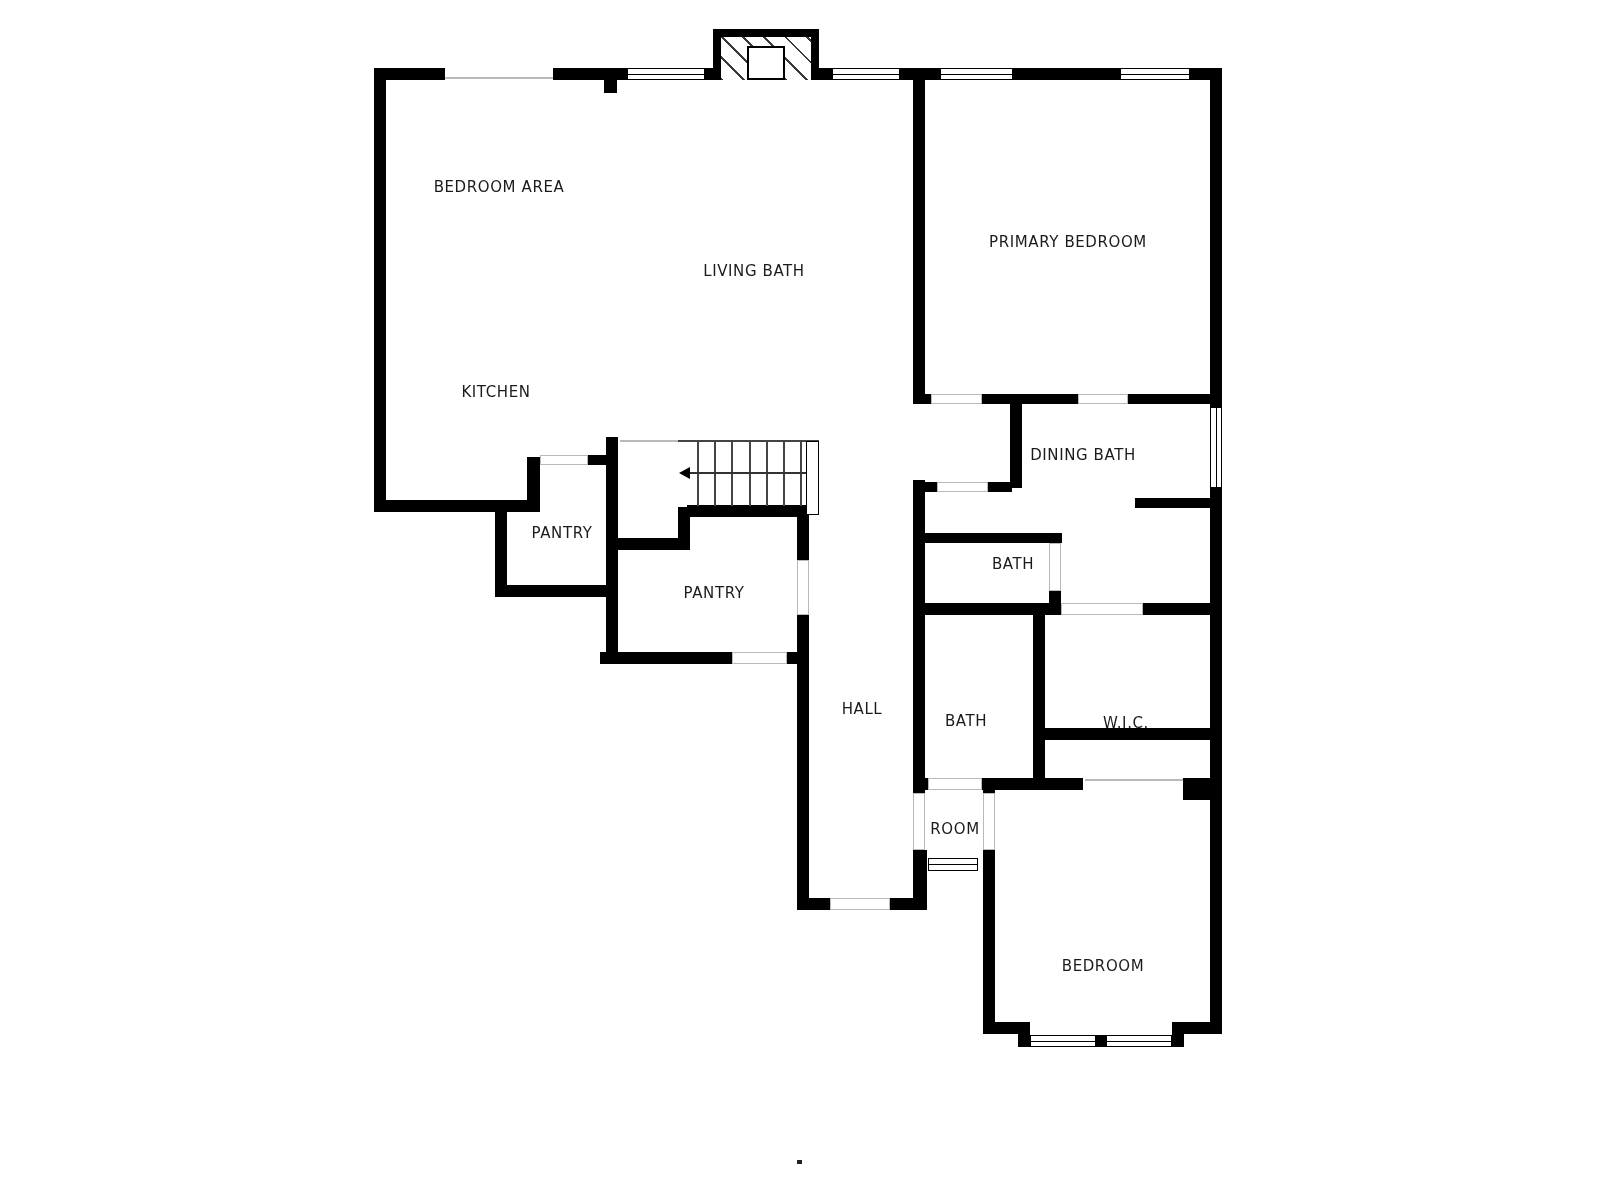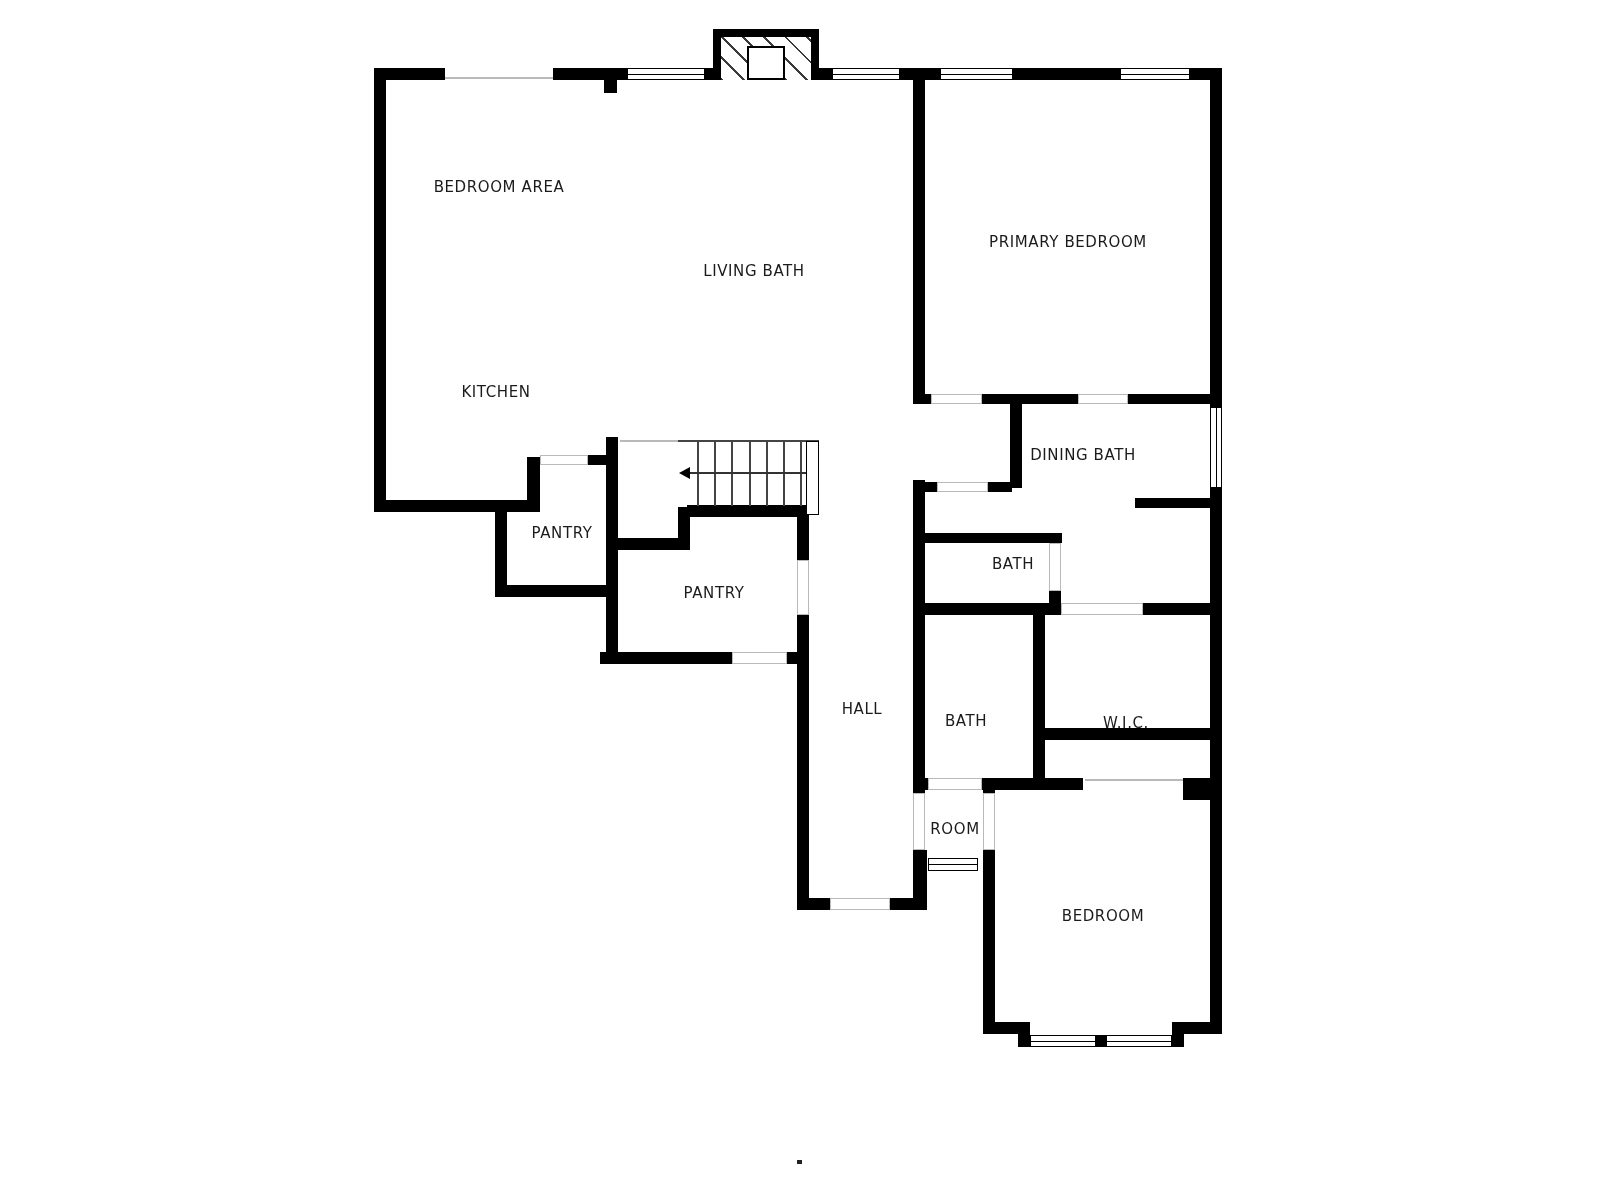--- a/index.html
+++ b/index.html
@@ -128,15 +128,15 @@
     <div class="room-label" style="left: 496px; top: 392px;">KITCHEN</div>
     <div class="room-label" style="left: 1068px; top: 242px;">PRIMARY BEDROOM</div>
     <div class="room-label" style="left: 1083px; top: 455px;">DINING BATH</div>
     <div class="room-label" style="left: 562px; top: 533px;">PANTRY</div>
     <div class="room-label" style="left: 714px; top: 593px;">PANTRY</div>
     <div class="room-label" style="left: 1013px; top: 564px;">BATH</div>
     <div class="room-label" style="left: 1126px; top: 675px; margin-top: 48px;">W.I.C.</div>
     <div class="room-label" style="left: 966px; top: 721px;">BATH</div>
     <div class="room-label" style="left: 862px; top: 709px;">HALL</div>
     <div class="room-label" style="left: 955px; top: 829px;">ROOM</div>
-    <div class="room-label" style="left: 1103px; top: 916px;">BEDROOM</div>
+    <div class="room-label" style="left: 1103px; top: 966px;">BEDROOM</div>
     <div class="dot" style="left: 797px; top: 1160px; width: 5px; height: 4px; position: absolute;"></div>
   </div>
 
 </body></html>

